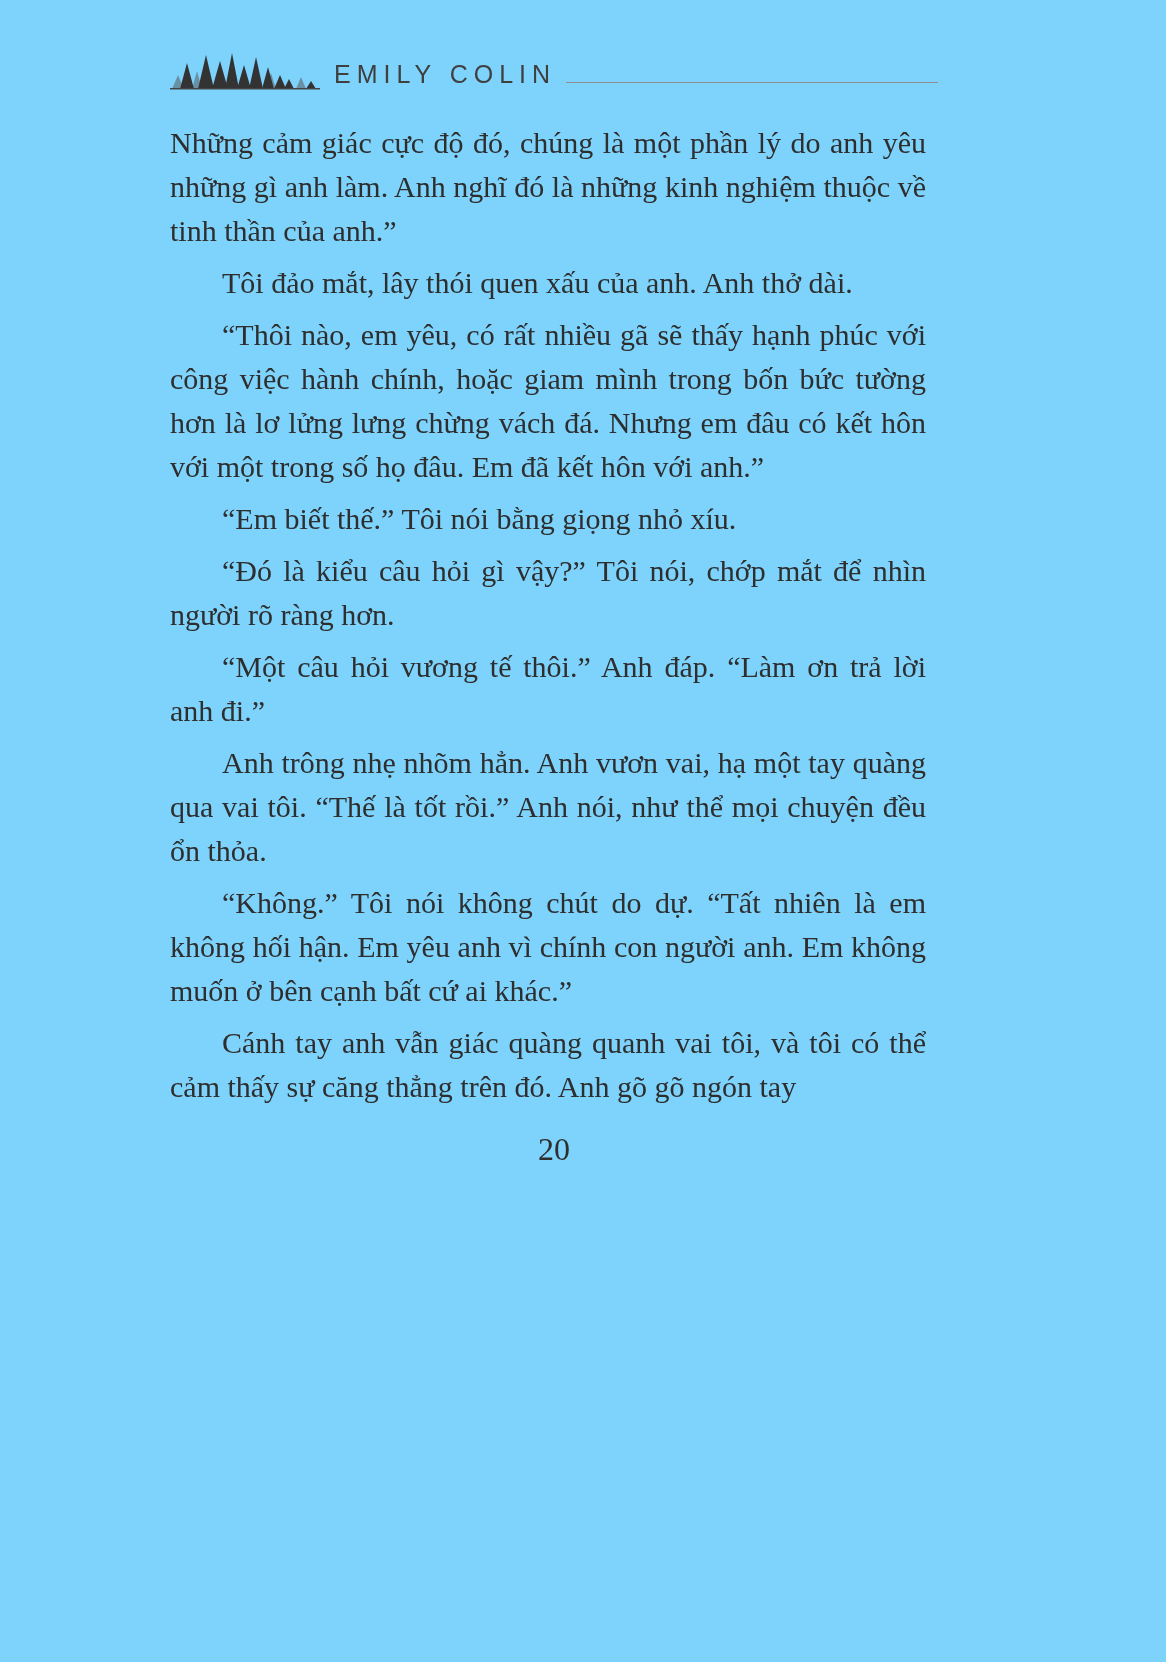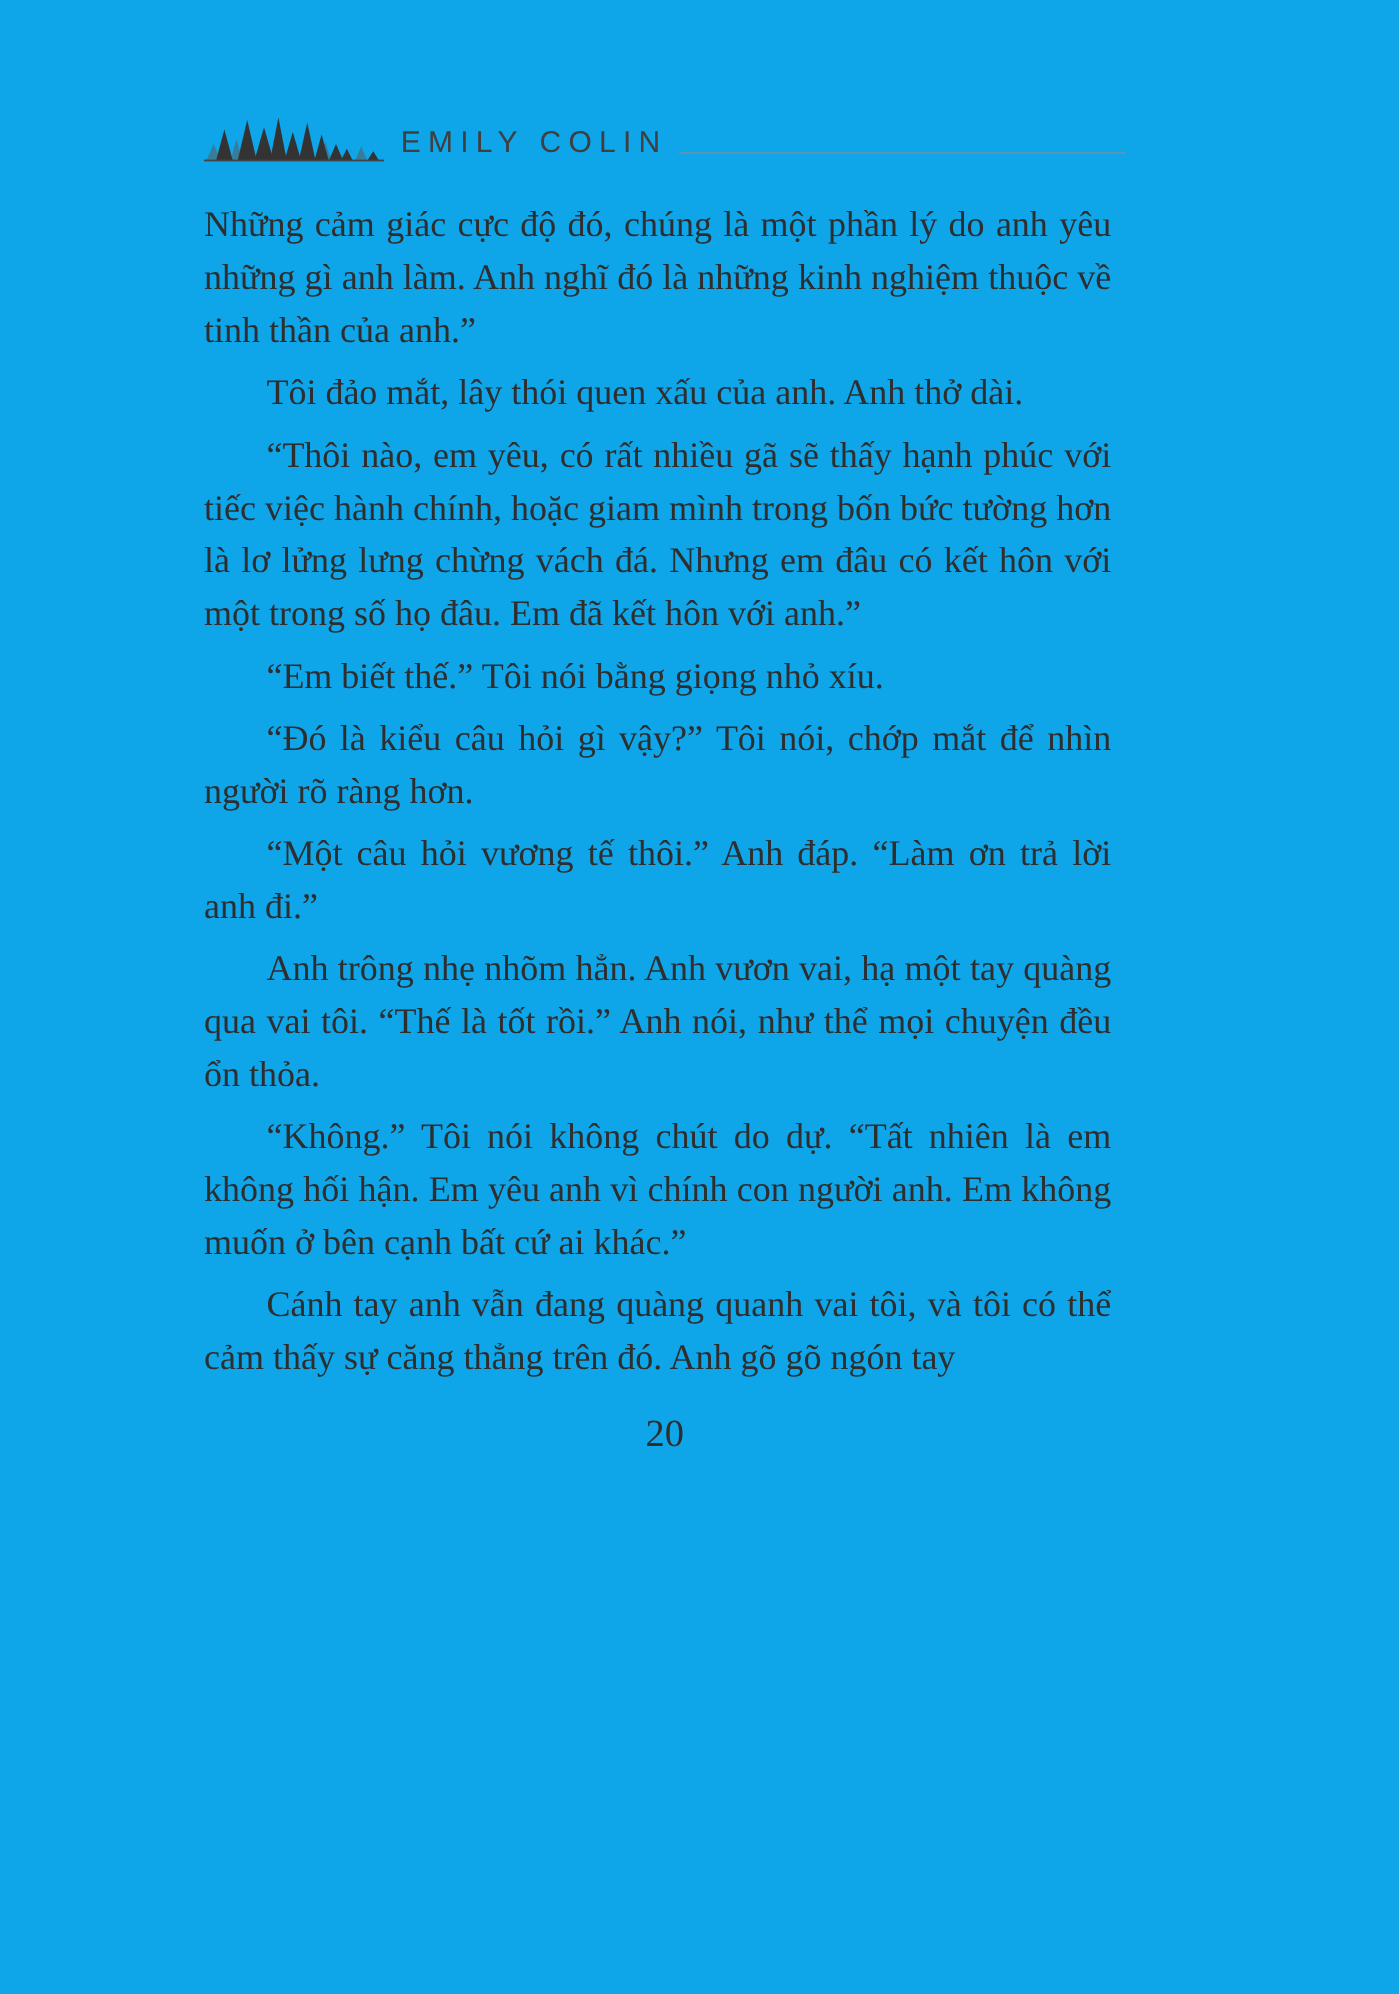--- a/index.html
+++ b/index.html
@@ -4,23 +4,23 @@
 <style>
   html, body {
     margin: 0;
     padding: 0;
     background: #ffffff;
   }
   .page {
     position: relative;
     width: 1166px;
     height: 1662px;
-    background: #0ea5e9;
+    background: #7dd3fc;
     box-sizing: border-box;
-    padding: 92px 228px 0 170px;
+    padding: 47px 228px 0 170px;
     font-family: "Liberation Serif", serif;
     color: #2e2e2e;
     overflow: hidden;
   }
   .page-header {
     display: flex;
     align-items: flex-end;
     height: 44px;
     margin-bottom: 30px;
   }
@@ -96,26 +96,26 @@
         <rect x="0" y="39" width="150" height="1.5" fill="#444444"></rect>
       </svg>
     </span>
     <span class="author">EMILY COLIN</span>
     <span class="rule"></span>
   </header>
 
   <main class="body-text">
     <p class="no-indent">Những cảm giác cực độ đó, chúng là một phần lý do anh yêu những gì anh làm. Anh nghĩ đó là những kinh nghiệm thuộc về tinh thần của anh.”</p>
     <p>Tôi đảo mắt, lây thói quen xấu của anh. Anh thở dài.</p>
-    <p>“Thôi nào, em yêu, có rất nhiều gã sẽ thấy hạnh phúc với tiếc việc hành chính, hoặc giam mình trong bốn bức tường hơn là lơ lửng lưng chừng vách đá. Nhưng em đâu có kết hôn với một trong số họ đâu. Em đã kết hôn với anh.”</p>
+    <p>“Thôi nào, em yêu, có rất nhiều gã sẽ thấy hạnh phúc với công việc hành chính, hoặc giam mình trong bốn bức tường hơn là lơ lửng lưng chừng vách đá. Nhưng em đâu có kết hôn với một trong số họ đâu. Em đã kết hôn với anh.”</p>
     <p>“Em biết thế.” Tôi nói bằng giọng nhỏ xíu.</p>
     <p>“Đó là kiểu câu hỏi gì vậy?” Tôi nói, chớp mắt để nhìn người rõ ràng hơn.</p>
     <p>“Một câu hỏi vương tế thôi.” Anh đáp. “Làm ơn trả lời anh đi.”</p>
     <p>Anh trông nhẹ nhõm hẳn. Anh vươn vai, hạ một tay quàng qua vai tôi. “Thế là tốt rồi.” Anh nói, như thể mọi chuyện đều ổn thỏa.</p>
     <p>“Không.” Tôi nói không chút do dự. “Tất nhiên là em không hối hận. Em yêu anh vì chính con người anh. Em không muốn ở bên cạnh bất cứ ai khác.”</p>
-    <p>Cánh tay anh vẫn đang quàng quanh vai tôi, và tôi có thể cảm thấy sự căng thẳng trên đó. Anh gõ gõ ngón tay</p>
+    <p>Cánh tay anh vẫn giác quàng quanh vai tôi, và tôi có thể cảm thấy sự căng thẳng trên đó. Anh gõ gõ ngón tay</p>
   </main>
 
   <footer class="page-footer">
     <span class="page-number">20</span>
   </footer>
 
 </div>
 
 </body></html>

